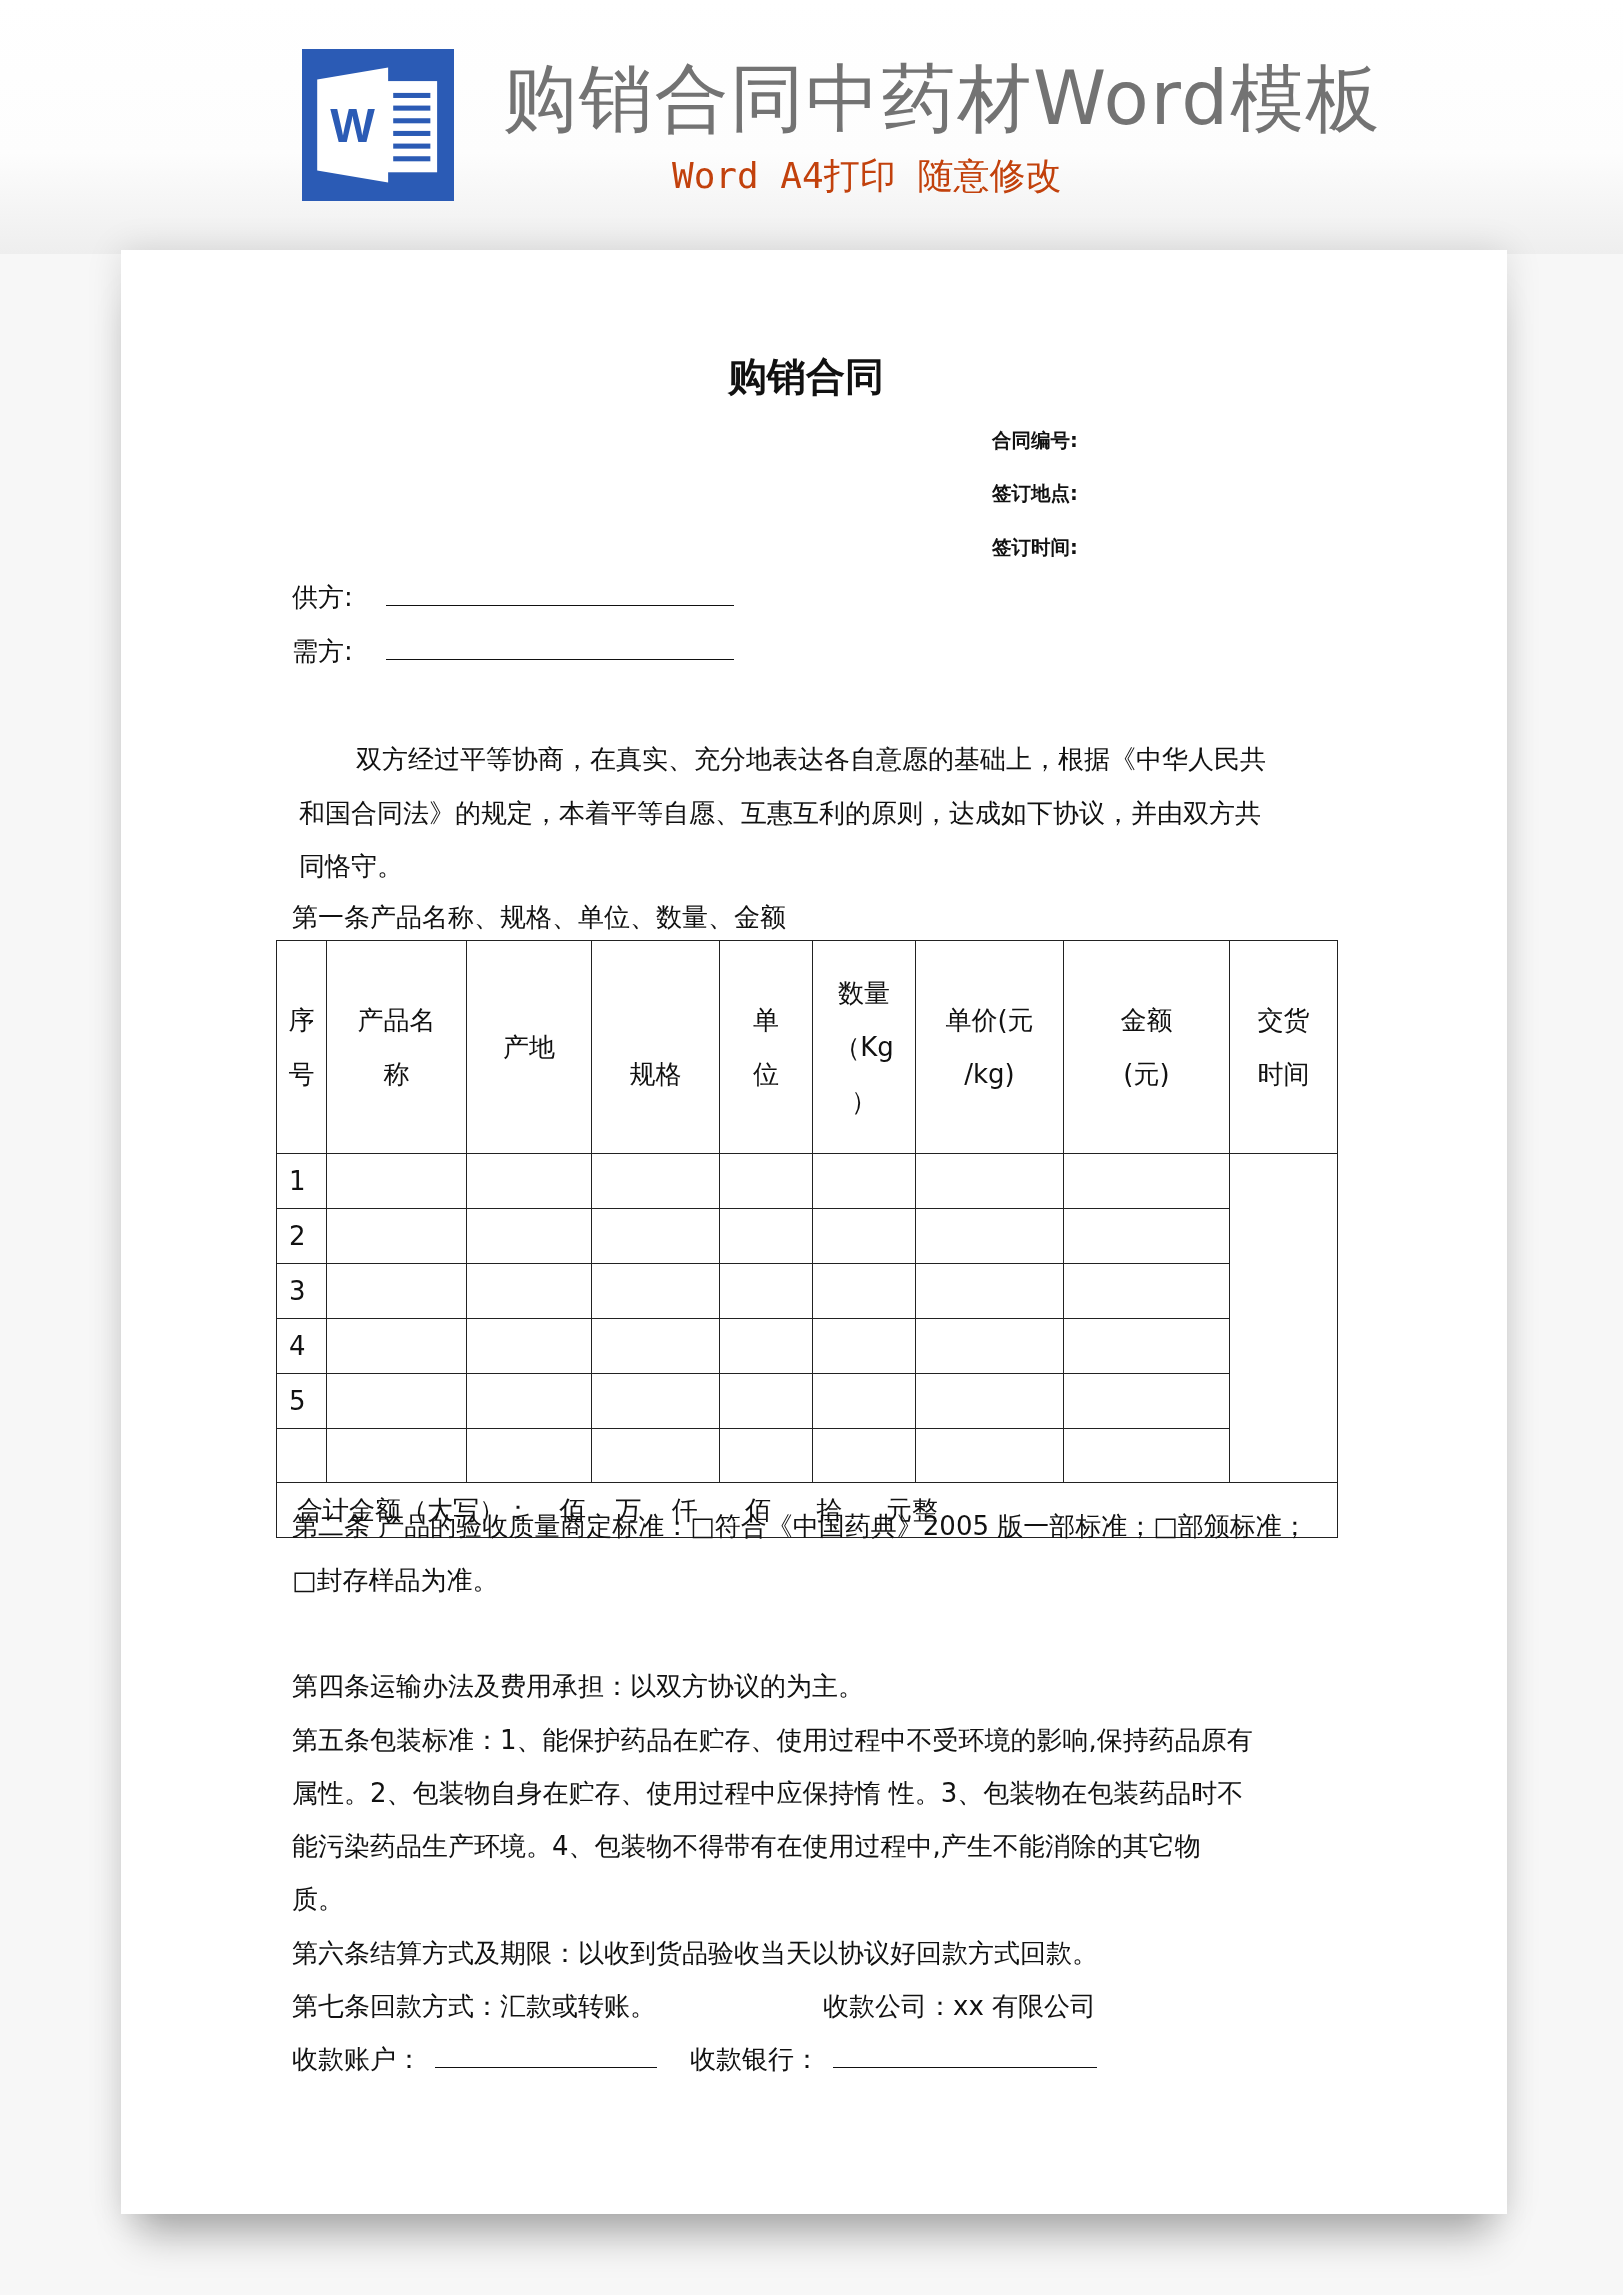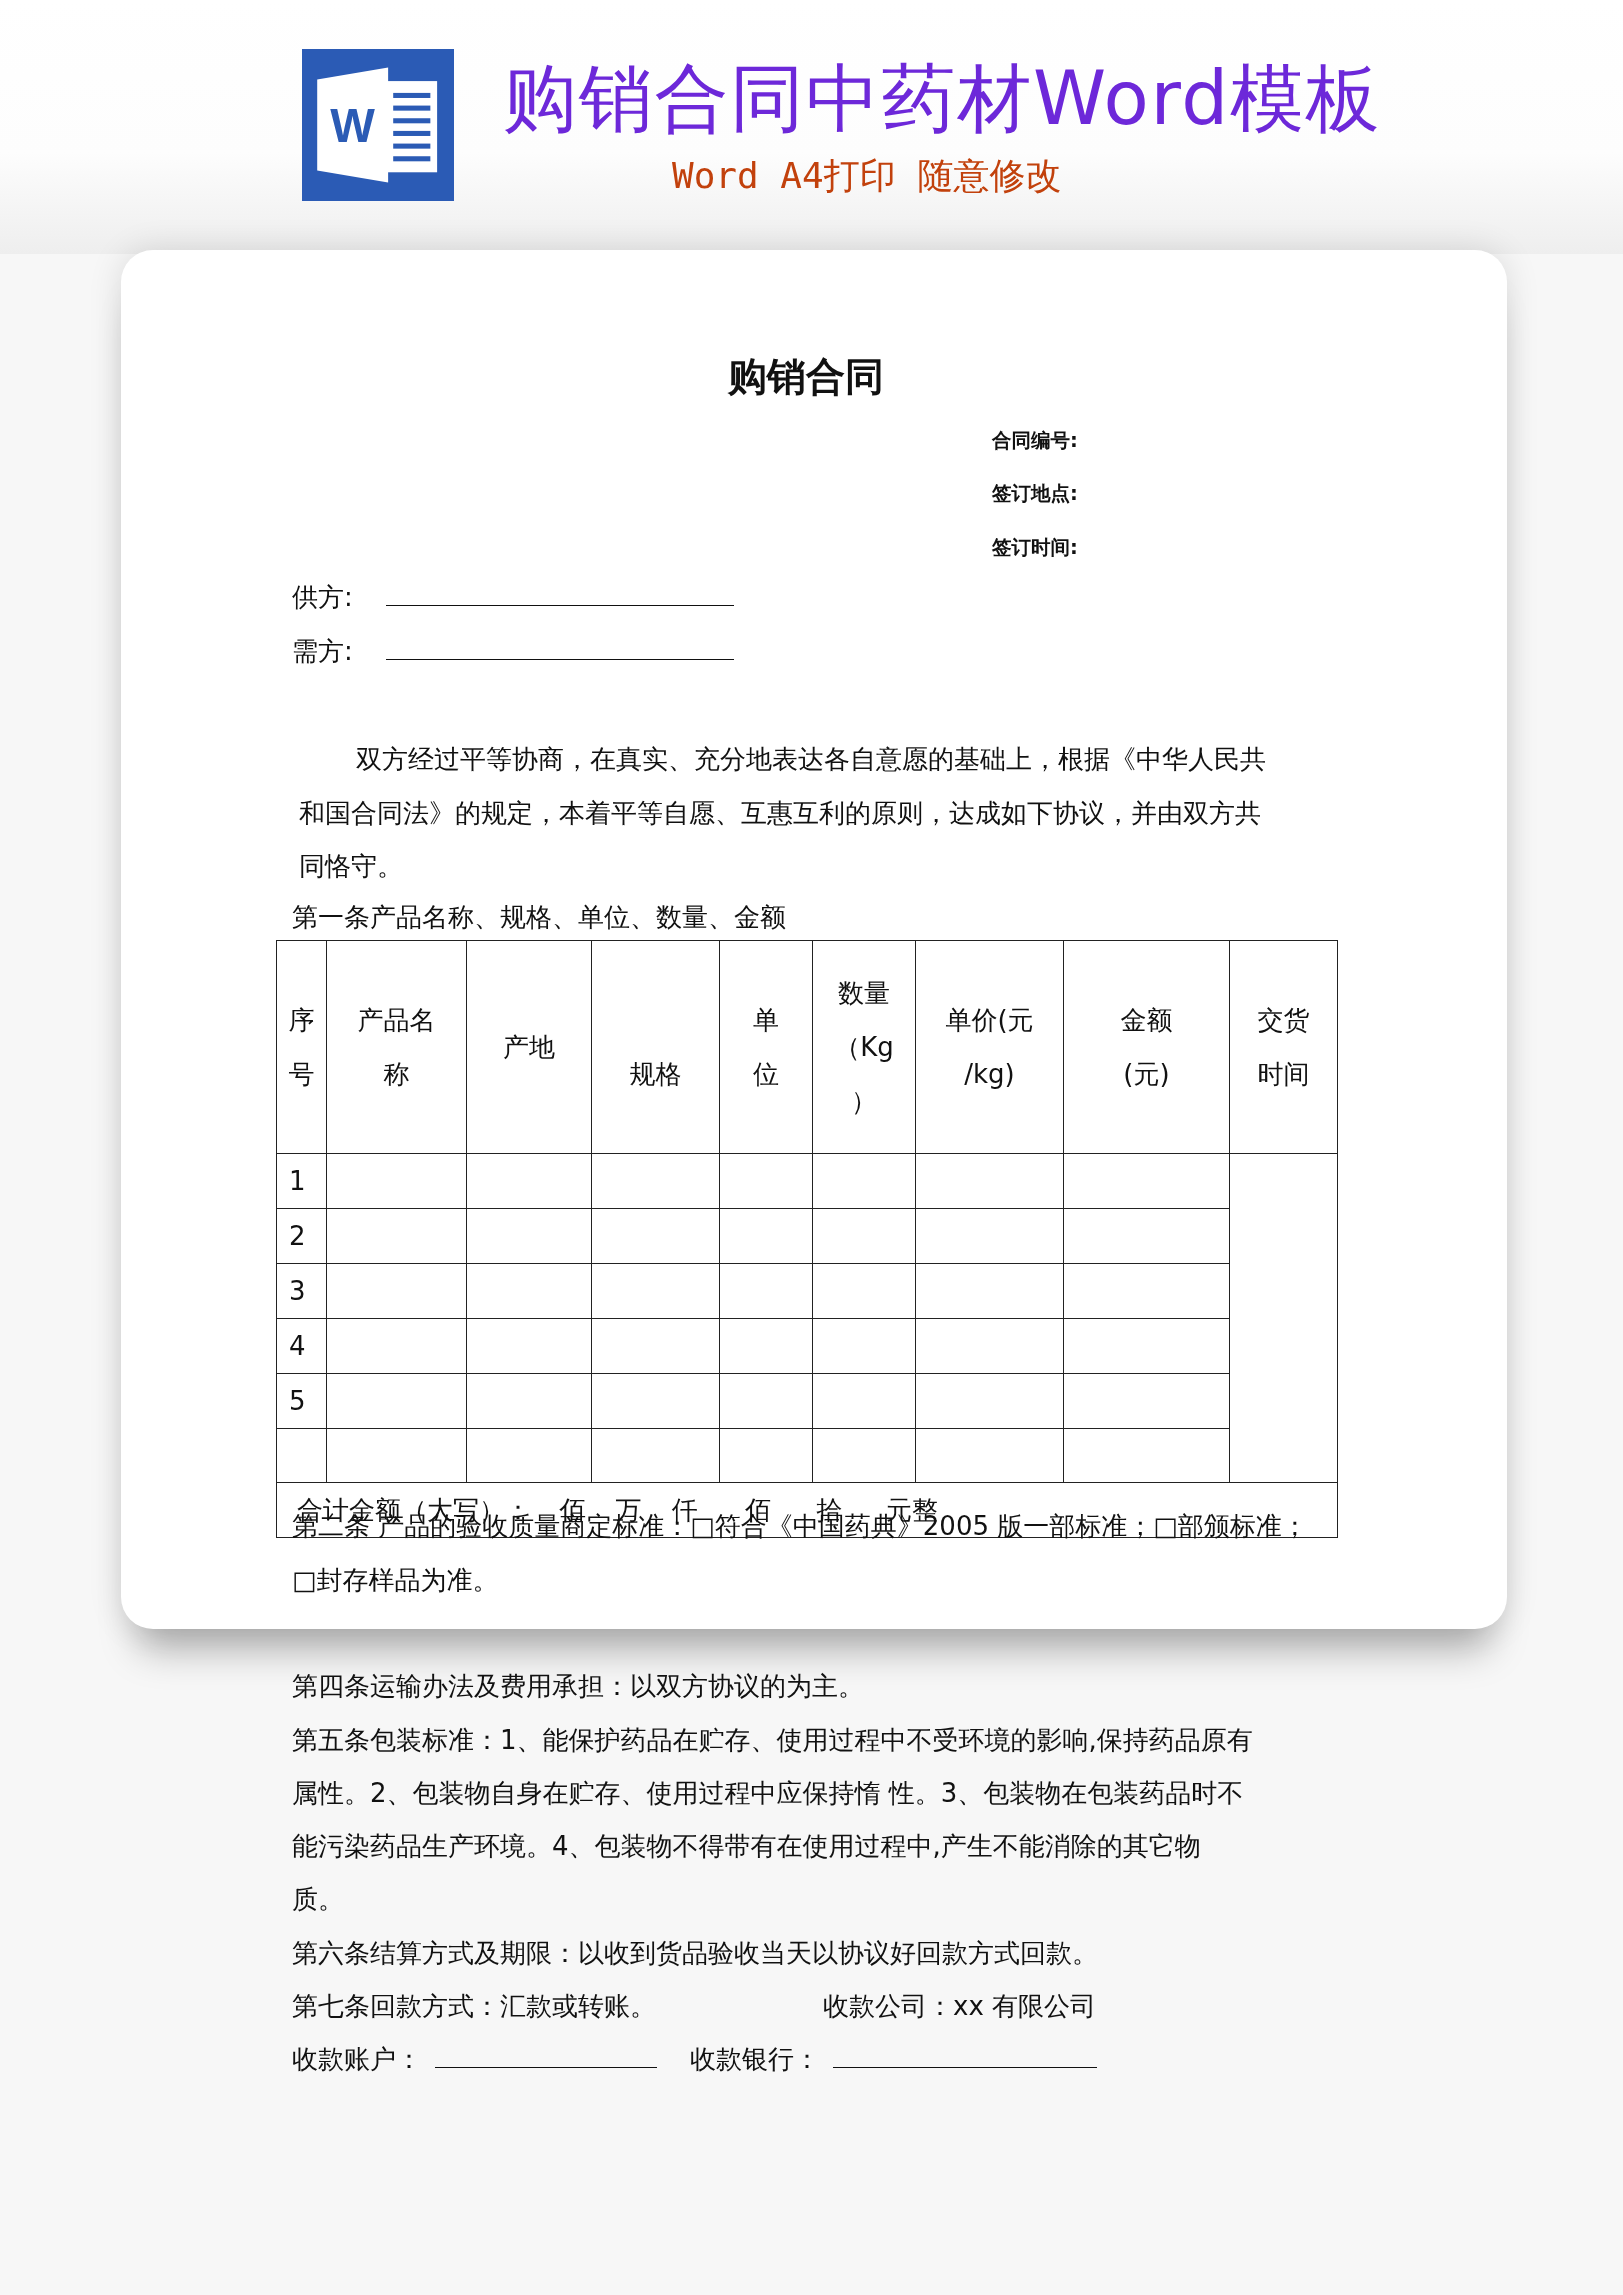--- a/index.html
+++ b/index.html
@@ -6,27 +6,26 @@
   body {
     width:1624px; height:2295px; position:relative; overflow:hidden;
     background:#f7f7f7;
     font-family:"DejaVu Sans","Liberation Sans",sans-serif;
     color:#111;
   }
   .banner-bg { position:absolute; left:0; top:0; width:1624px; height:254px;
     background:linear-gradient(#ffffff 0%, #fdfdfd 60%, #eeeeee 100%); }
   .word-icon { position:absolute; left:302px; top:49px; width:152px; height:152px; }
   .banner-title { position:absolute; left:503px; top:52px; font-size:74px; line-height:93px;
-    color:#6d28d9; letter-spacing:1.7px; white-space:nowrap; }
+    color:#737373; letter-spacing:1.7px; white-space:nowrap; }
   .banner-sub { position:absolute; left:672px; top:152px; font-size:36px; line-height:47px;
     color:#c2410c; white-space:nowrap; font-family:"DejaVu Sans Mono","Liberation Mono",monospace; }
   .page {
-    position:absolute; left:121px; top:250px; width:1386px; height:1379px; background:#fff;
+    position:absolute; left:121px; top:250px; width:1386px; height:1964px; background:#fff;
     box-shadow:0 0 34px rgba(0,0,0,0.12), 0 38px 38px -17px rgba(0,0,0,0.28);
-    border-radius:32px;
   }
   .abs { position:absolute; white-space:nowrap; }
   .doc-title { left:607px; top:101px; font-size:39px; font-weight:bold; line-height:51px; }
   .meta { font-size:19.5px; font-weight:bold; line-height:25px; }
   .txt { font-size:26px; line-height:34px; }
   .uline { display:inline-block; border-bottom:1.7px solid #111; height:24px; vertical-align:baseline; }
   table.goods { position:absolute; left:155px; top:690px; border-collapse:collapse;
     table-layout:fixed; width:1061px; font-size:26px; }
   table.goods td { border:1.7px solid #222; padding:0; text-align:center; vertical-align:middle;
     line-height:54px; }

